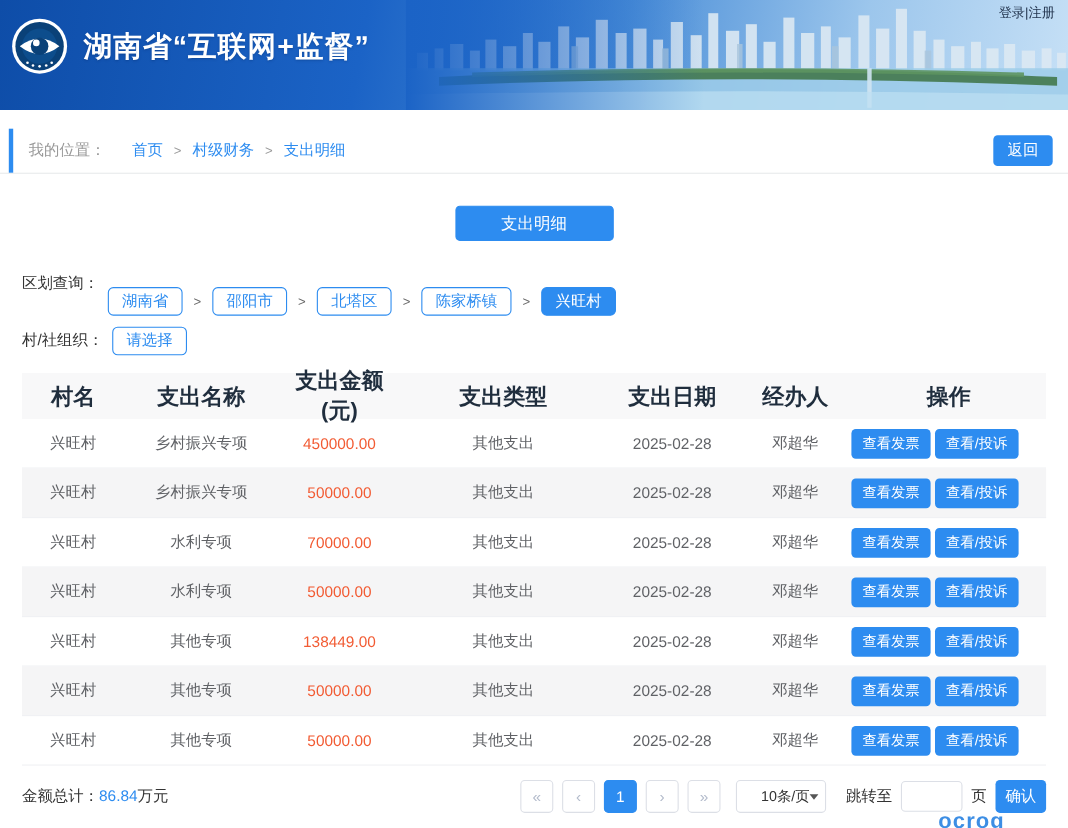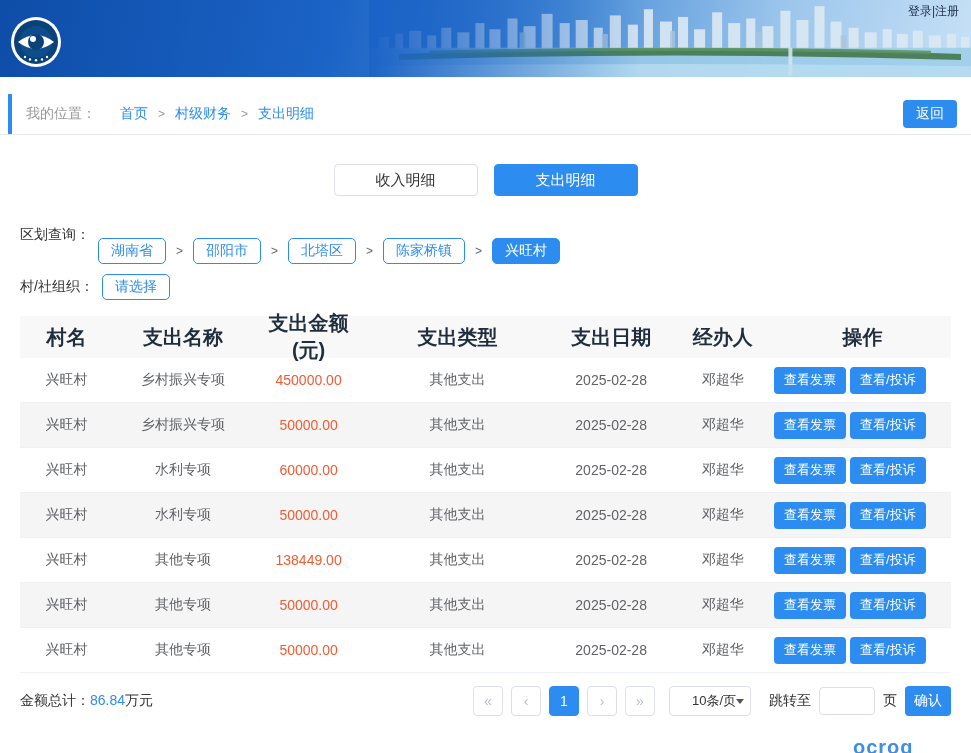--- a/index.html
+++ b/index.html
@@ -1,21 +1,21 @@
 <!DOCTYPE html>
 <html><head>
 <meta charset="utf-8">
 <style>
   * { margin:0; padding:0; box-sizing:border-box; }
   html,body { width:971px; height:753px; overflow:hidden; background:#fff;
     font-family:"Liberation Sans","DejaVu Sans",sans-serif; }
   .page { position:relative; width:971px; height:753px; }
 
   
-  .banner { position:relative; height:77px; overflow:hidden;
+  .banner { position:relative; height:100px; overflow:hidden;
     background:linear-gradient(100deg,#0e4da8 0%,#1b63c6 34%,#4c8fd8 58%,#9cc6ec 80%,#c6e0f6 100%); }
   .skyline { position:absolute; right:0; top:0; width:62%; height:100%; }
   .skyline svg { width:100%; height:100%; display:block; }
   .skyline-fade { position:absolute; right:0; top:0; width:62%; height:100%;
     background:linear-gradient(to right, rgba(27,99,198,1) 0%, rgba(27,99,198,0) 45%); }
   .login { position:absolute; top:3px; right:12px; font-size:12px; color:#22344e;
     text-decoration:none; z-index:5; }
   .brand { position:absolute; left:10px; top:16px; display:flex; align-items:center; z-index:4; }
   .logo { width:52px; height:52px; margin-right:14px; }
   .site-title { color:#fff; font-size:26px; font-weight:bold; letter-spacing:1px;
@@ -171,37 +171,37 @@
           <path d="M8 26 Q26 12 44 26 Q26 40 8 26 Z" fill="#ffffff"></path>
           <circle cx="26" cy="26" r="8" fill="#0a4178"></circle>
           <circle cx="23" cy="23" r="3" fill="#ffffff"></circle>
           <circle cx="15" cy="41" r="1.2" fill="#fff"></circle>
             <circle cx="20" cy="43.5" r="1.2" fill="#fff"></circle>
           <circle cx="26" cy="44.3" r="1.2" fill="#fff"></circle>
             <circle cx="32" cy="43.5" r="1.2" fill="#fff"></circle>
           <circle cx="37" cy="41" r="1.2" fill="#fff"></circle>
         </svg>
       </div>
+      <h1 class="site-title">湖南省“互联网+监督”</h1>
     </div>
   </header>
 
   <div class="crumb-wrap">
     <nav class="crumb-bar">
       <span class="crumb-label">我的位置：</span>
       <a class="crumb-link" href="#">首页</a>
       <span class="crumb-sep">&gt;</span>
       <a class="crumb-link" href="#">村级财务</a>
       <span class="crumb-sep">&gt;</span>
       <a class="crumb-link" href="#">支出明细</a>
       <button class="back-btn">返回</button>
     </nav>
   </div>
 
   <div class="tabs">
-    <button class="tab">收入明细</button>
     <button class="tab active">支出明细</button>
   </div>
 
 
   <div class="region-row">
     <span class="flabel">区划查询：</span>
     <span id="region-pills" style="display:flex;align-items:center;margin-top:32px;">
         <button class="pill">湖南省</button>
         <span class="region-sep">&gt;</span>
         <button class="pill">邵阳市</button>
@@ -250,21 +250,21 @@
           <div class="td c4">2025-02-28</div>
           <div class="td c5">邓超华</div>
           <div class="td c6 ops">
             <button class="btn-primary btn-sm">查看发票</button>
             <button class="btn-primary btn-sm">查看/投诉</button>
           </div>
         </div>
         <div class="tr">
           <div class="td c0">兴旺村</div>
           <div class="td c1">水利专项</div>
-          <div class="td c2 amount">60000.00</div>
+          <div class="td c2 amount">70000.00</div>
           <div class="td c3">其他支出</div>
           <div class="td c4">2025-02-28</div>
           <div class="td c5">邓超华</div>
           <div class="td c6 ops">
             <button class="btn-primary btn-sm">查看发票</button>
             <button class="btn-primary btn-sm">查看/投诉</button>
           </div>
         </div>
         <div class="tr alt">
           <div class="td c0">兴旺村</div>

